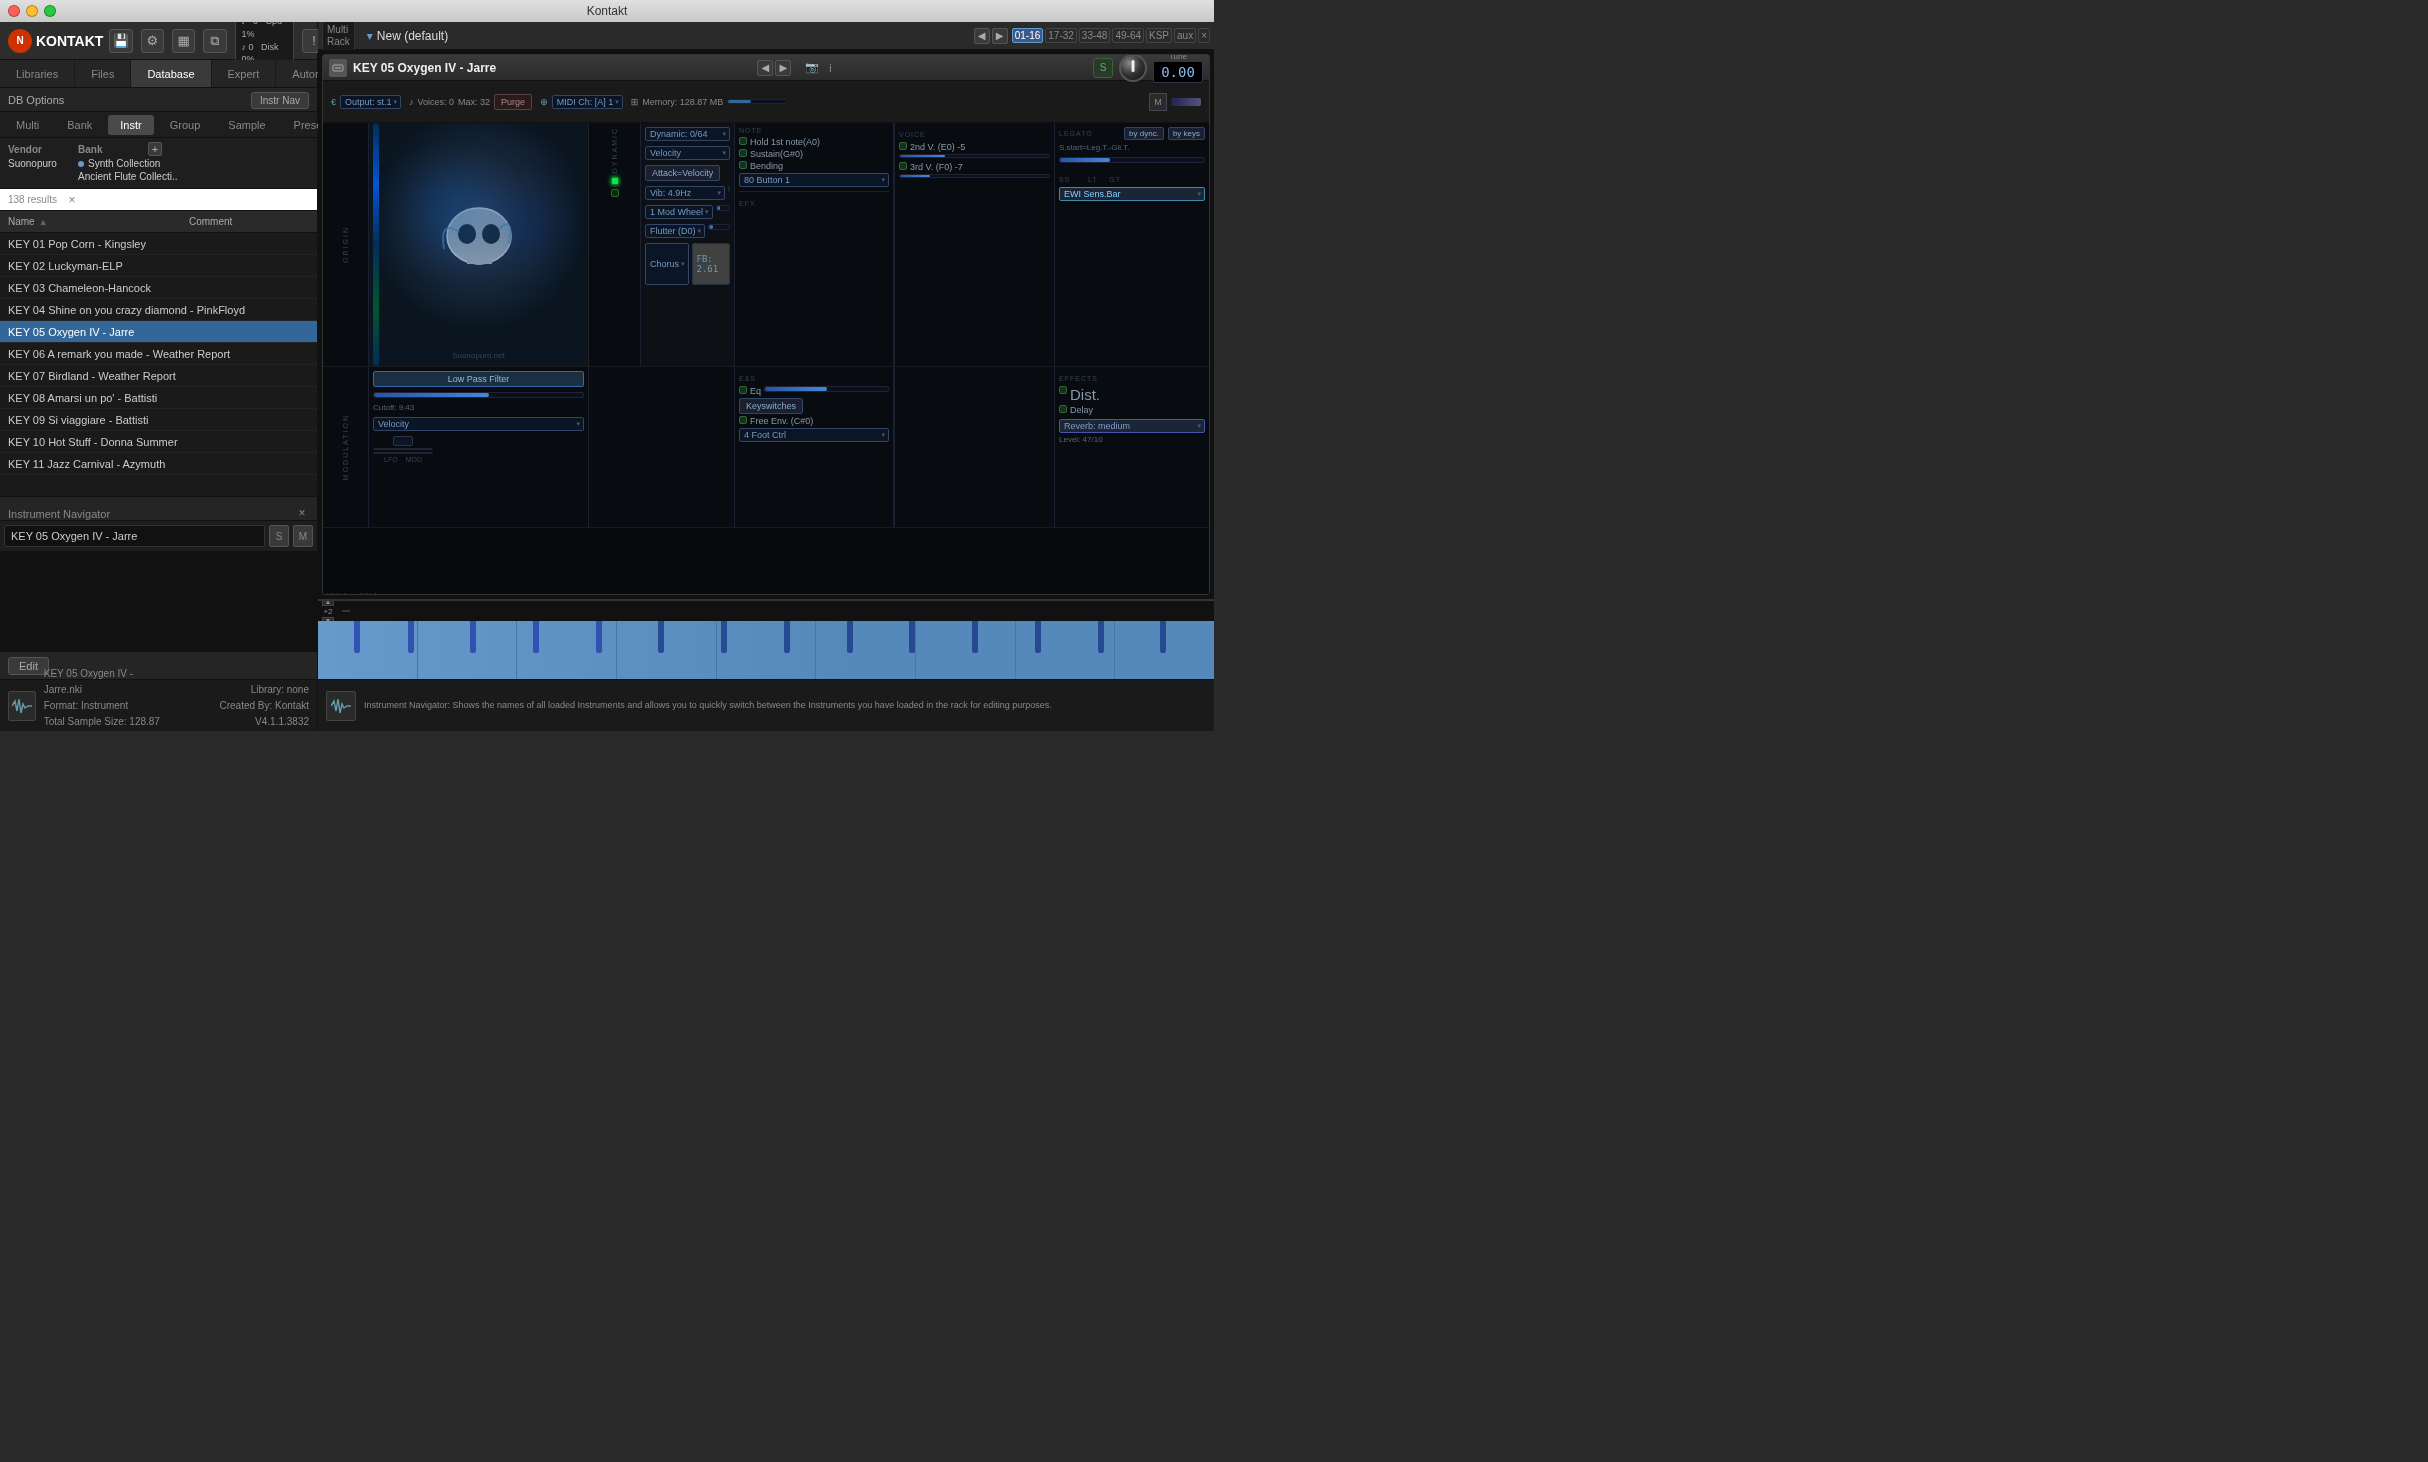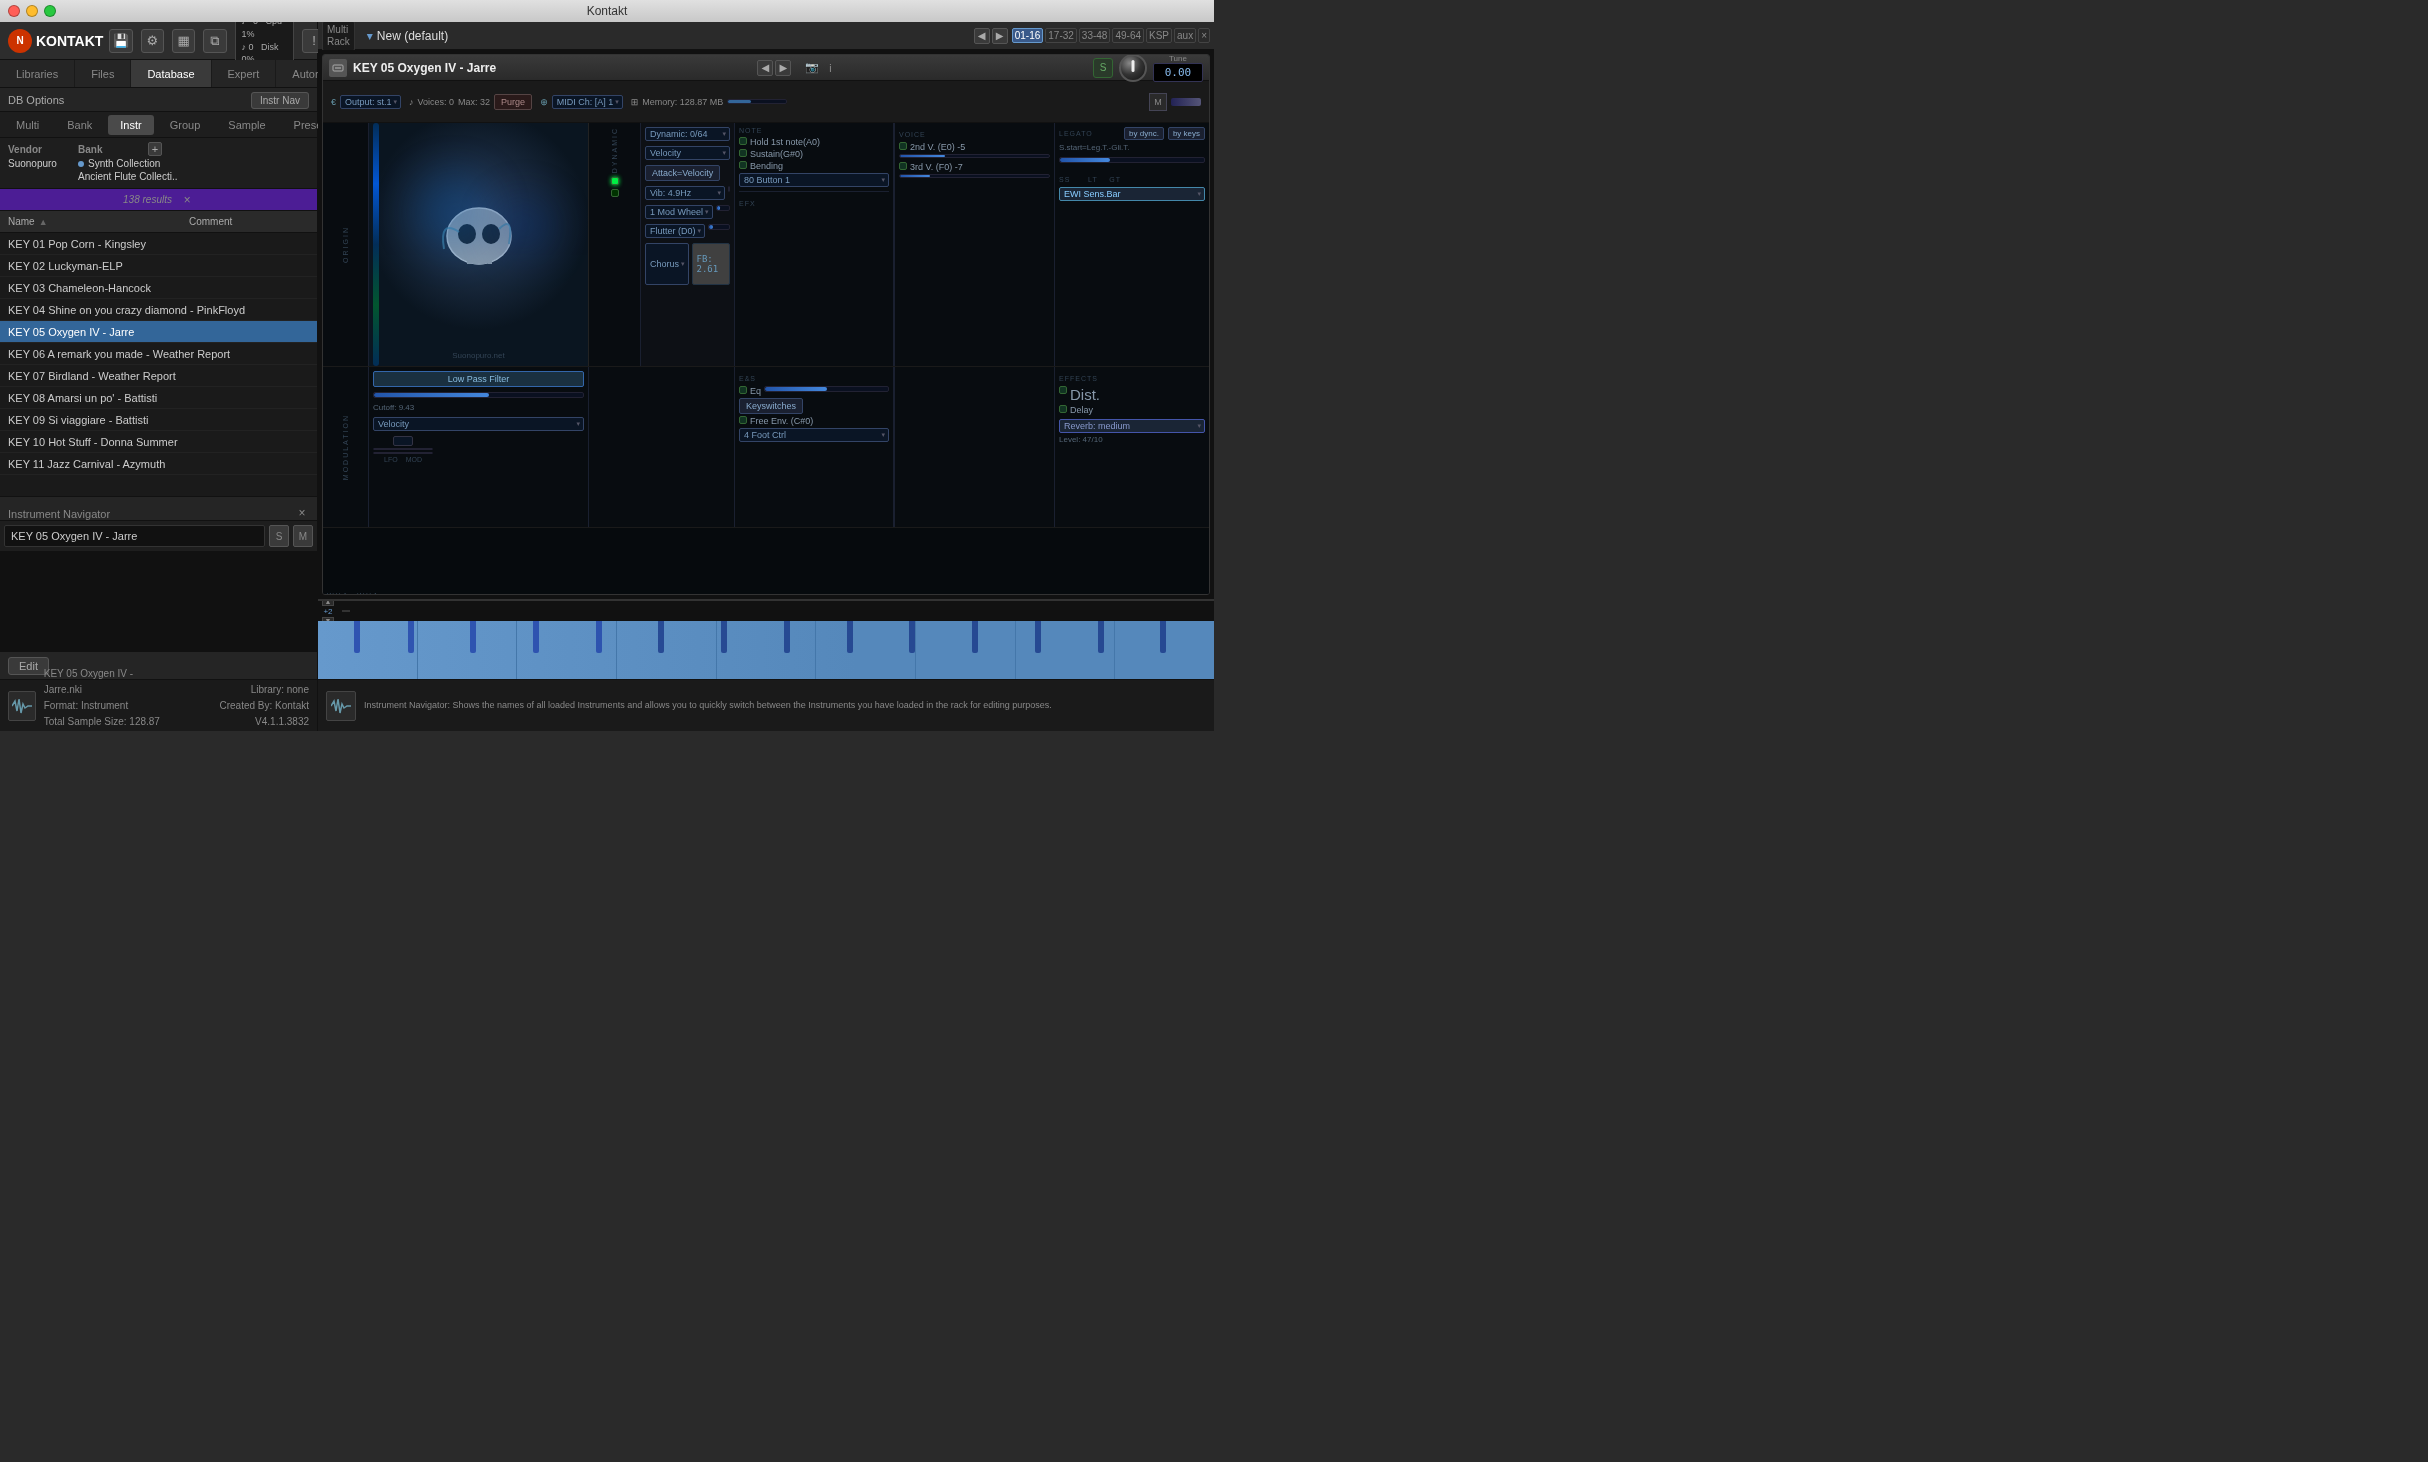--- a/index.html
+++ b/index.html
@@ -234,28 +234,27 @@
       align-items: center;
       justify-content: center;
       color: #aaa;
       cursor: pointer;
       font-size: 11px;
     }
 
     
     .results-bar {
       height: 22px;
-      background: #4c1d95;
+      background: #ffffff;
       display: flex;
       align-items: center;
       padding: 0 8px;
       border-bottom: 1px solid #111;
-      justify-content: center;
+      justify-content: flex-start;
       gap: 8px;
-      font-style: italic;
     }
     .results-count {
       font-size: 10px;
       color: #888;
     }
     .close-btn-small {
       width: 14px;
       height: 14px;
       color: #888;
       cursor: pointer;
@@ -1026,21 +1025,21 @@
             <div class="rack-nav-btn">◀</div>
             <div class="rack-nav-btn">▶</div>
           </div>
           <div style="margin-left:8px;color:#888;cursor:pointer;">📷</div>
           <div style="margin-left:4px;color:#888;cursor:pointer;">ℹ</div>
           <div style="margin-left:auto;display:flex;align-items:center;gap:6px;">
             <div style="background:#2a3a2a;border:1px solid #336633;width:20px;height:20px;border-radius:3px;display:flex;align-items:center;justify-content:center;color:#66aa66;font-size:10px;">S</div>
             <div class="large-knob" style="width:28px;height:28px;"></div>
             <div style="display:flex;flex-direction:column;align-items:center;">
               <span style="font-size:8px;color:#888;">Tune</span>
-              <span class="tune-display" style="font-size:11px;">0.00</span>
+              <span class="tune-display" style="font-size:14px;">0.00</span>
             </div>
           </div>
         </div>
 
         <div class="instr-sub-header">
           <div style="display:flex;align-items:center;gap:4px;">
             <span style="font-size:9px;color:#6699aa;">€</span>
             <span class="small-dropdown">Output: st.1</span>
           </div>
           <div style="display:flex;align-items:center;gap:4px;">

